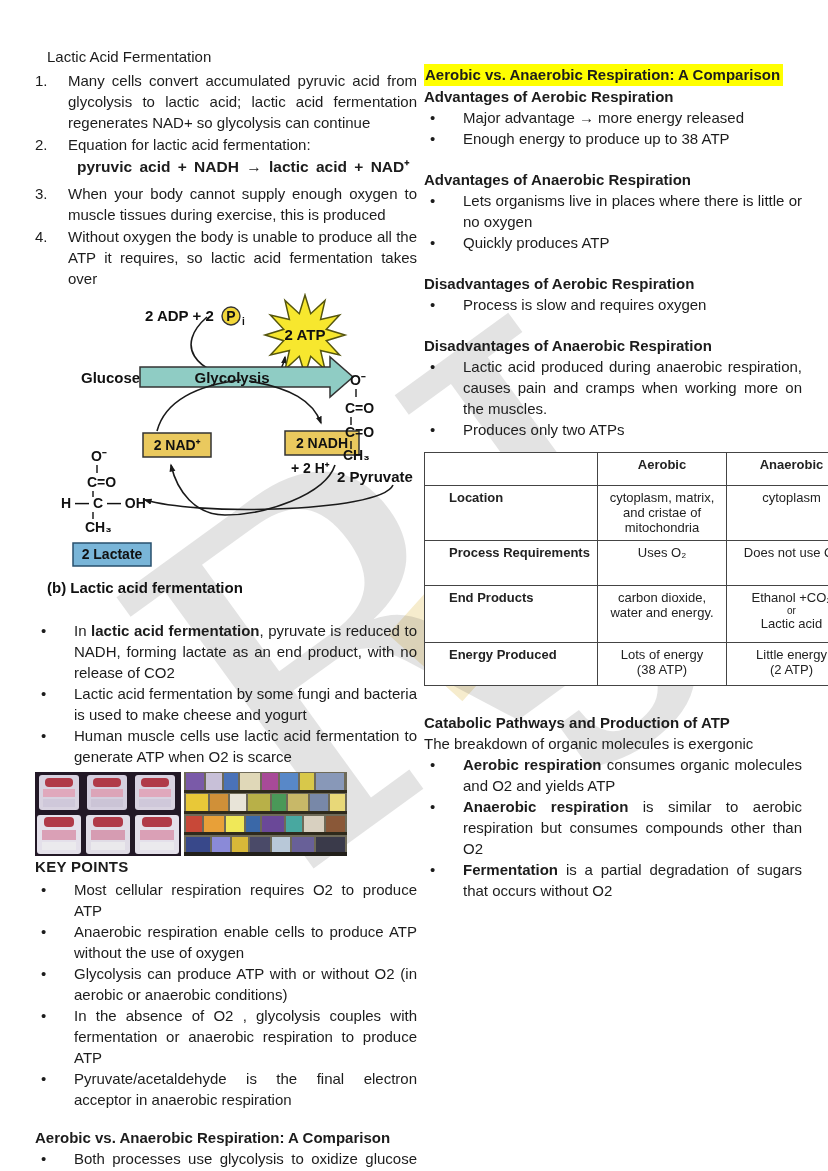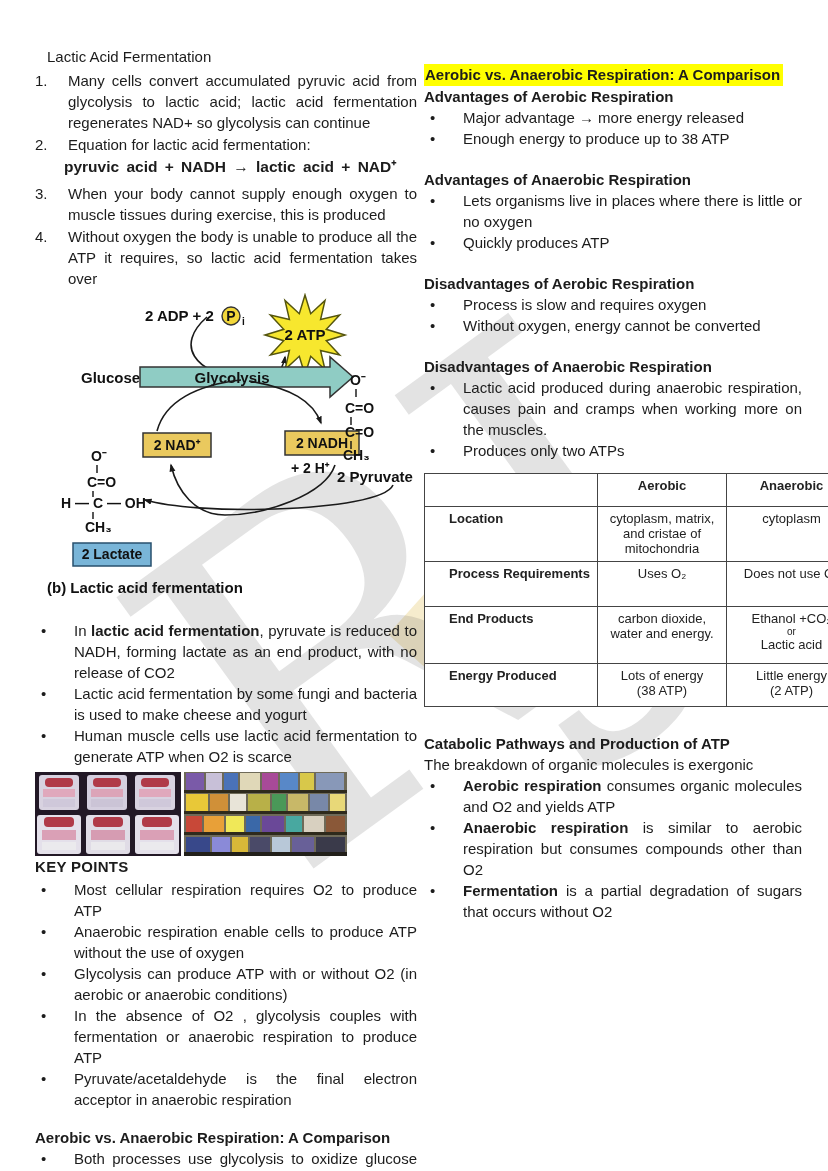--- a/index.html
+++ b/index.html
@@ -9,21 +9,21 @@
                font-family:"DejaVu Serif", serif; font-size:460px; line-height:0.95;
                color:rgba(60,60,60,0.14); transform:rotate(-36deg); z-index:1; pointer-events:none; }
   .cream-shape { position:absolute; left:402px; top:598px; width:100px; height:80px;
                  background:#f6eccd; transform:rotate(42deg); z-index:0; }
   .col-left  { position:absolute; left:35px;  top:46px; width:382px; z-index:2; line-height:21px; }
   .col-right { position:absolute; left:424px; top:64px; width:378px; z-index:2; line-height:21px; }
   .doc-title { padding-left:12px; margin-bottom:3px; }
   .num-item { display:flex; margin-bottom:1px; }
   .num { width:33px; flex:none; }
   .num-text { flex:1; text-align:justify; }
-  .equation { font-weight:bold; font-size:15.5px; word-spacing:3px; margin:0 0 6px 29px; white-space:nowrap; }
+  .equation { font-weight:bold; font-size:15.5px; word-spacing:3px; margin:0 0 6px 42px; white-space:nowrap; }
   .bullet-item { display:flex; }
   .b { width:33px; flex:none; padding-left:6px; }
   .b::before { content:"•"; }
   .b-text { flex:1; text-align:justify; }
   .diagram { position:relative; height:312px; margin-top:4px;text-decoration:underline; }
   .diagram-svg text { font-family:"Liberation Sans", sans-serif; fill:#111; }
   .dg-bold { font-weight:bold; font-size:15px; }
   .dg-chem { font-weight:bold; font-size:14px; }
   .dg-sub  { font-weight:bold; font-size:10px; }
   .bullets { margin-top:15px; }
@@ -265,24 +265,20 @@
     <div class="bullet-item">
         <span class="b"></span>
         <div class="b-text">Quickly produces ATP</div>
       </div>
 
     <div class="sec-head r-gap">Disadvantages of Aerobic Respiration</div>
     <div class="bullet-item">
         <span class="b"></span>
         <div class="b-text">Process is slow and requires oxygen</div>
       </div>
-    <div class="bullet-item">
-        <span class="b"></span>
-        <div class="b-text">Without oxygen, energy cannot be converted</div>
-      </div>
 
     <div class="sec-head r-gap">Disadvantages of Anaerobic Respiration</div>
     <div class="bullet-item">
         <span class="b"></span>
         <div class="b-text">Lactic acid produced during anaerobic respiration, causes pain and cramps when working more on the muscles.</div>
       </div>
     <div class="bullet-item">
         <span class="b"></span>
         <div class="b-text">Produces only two ATPs</div>
       </div>

